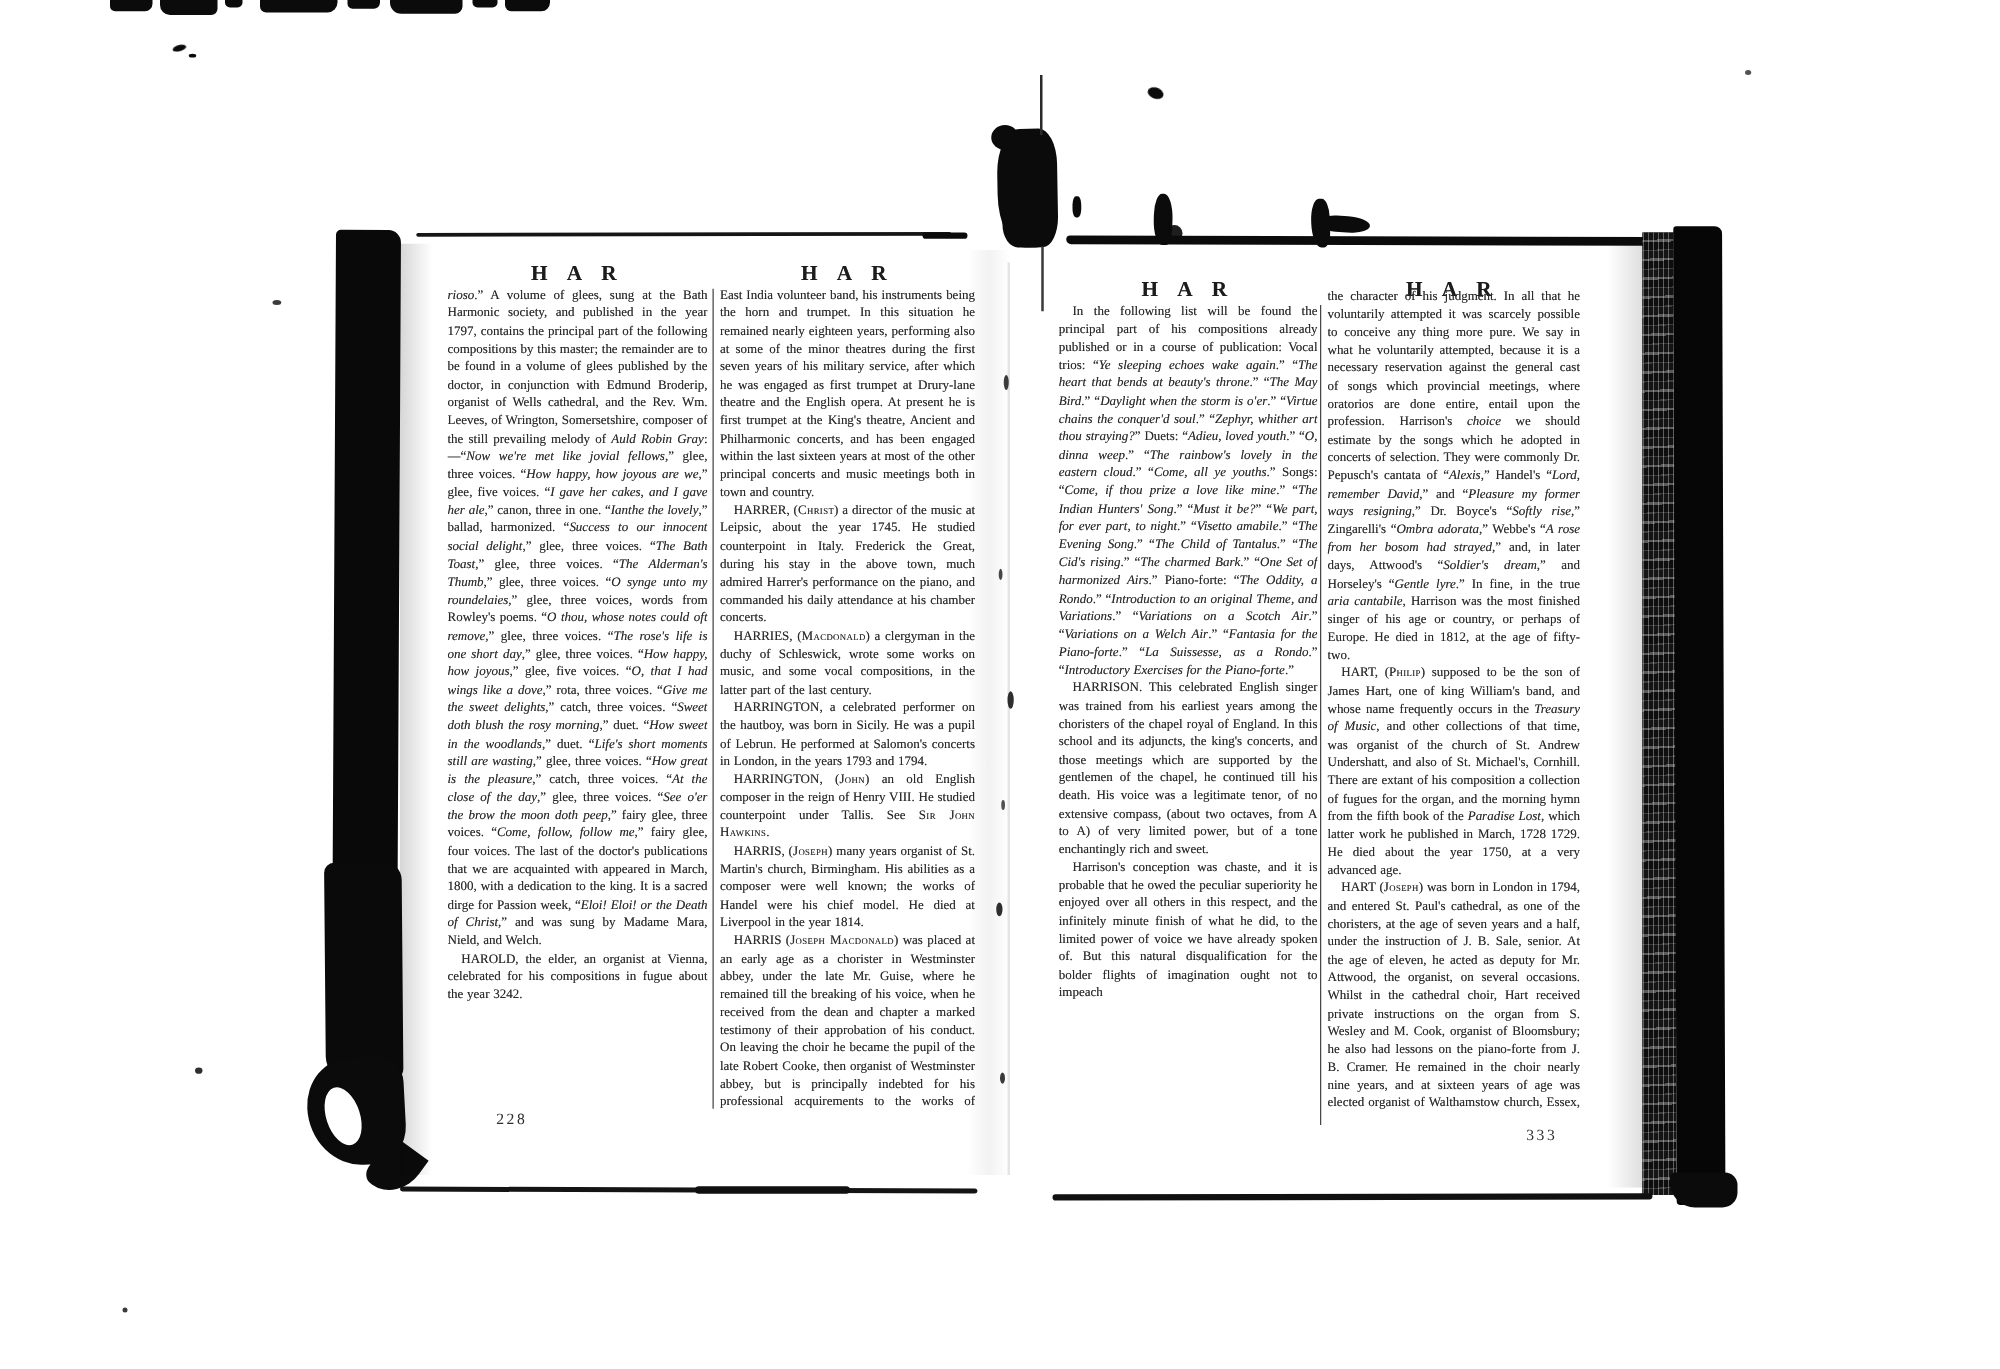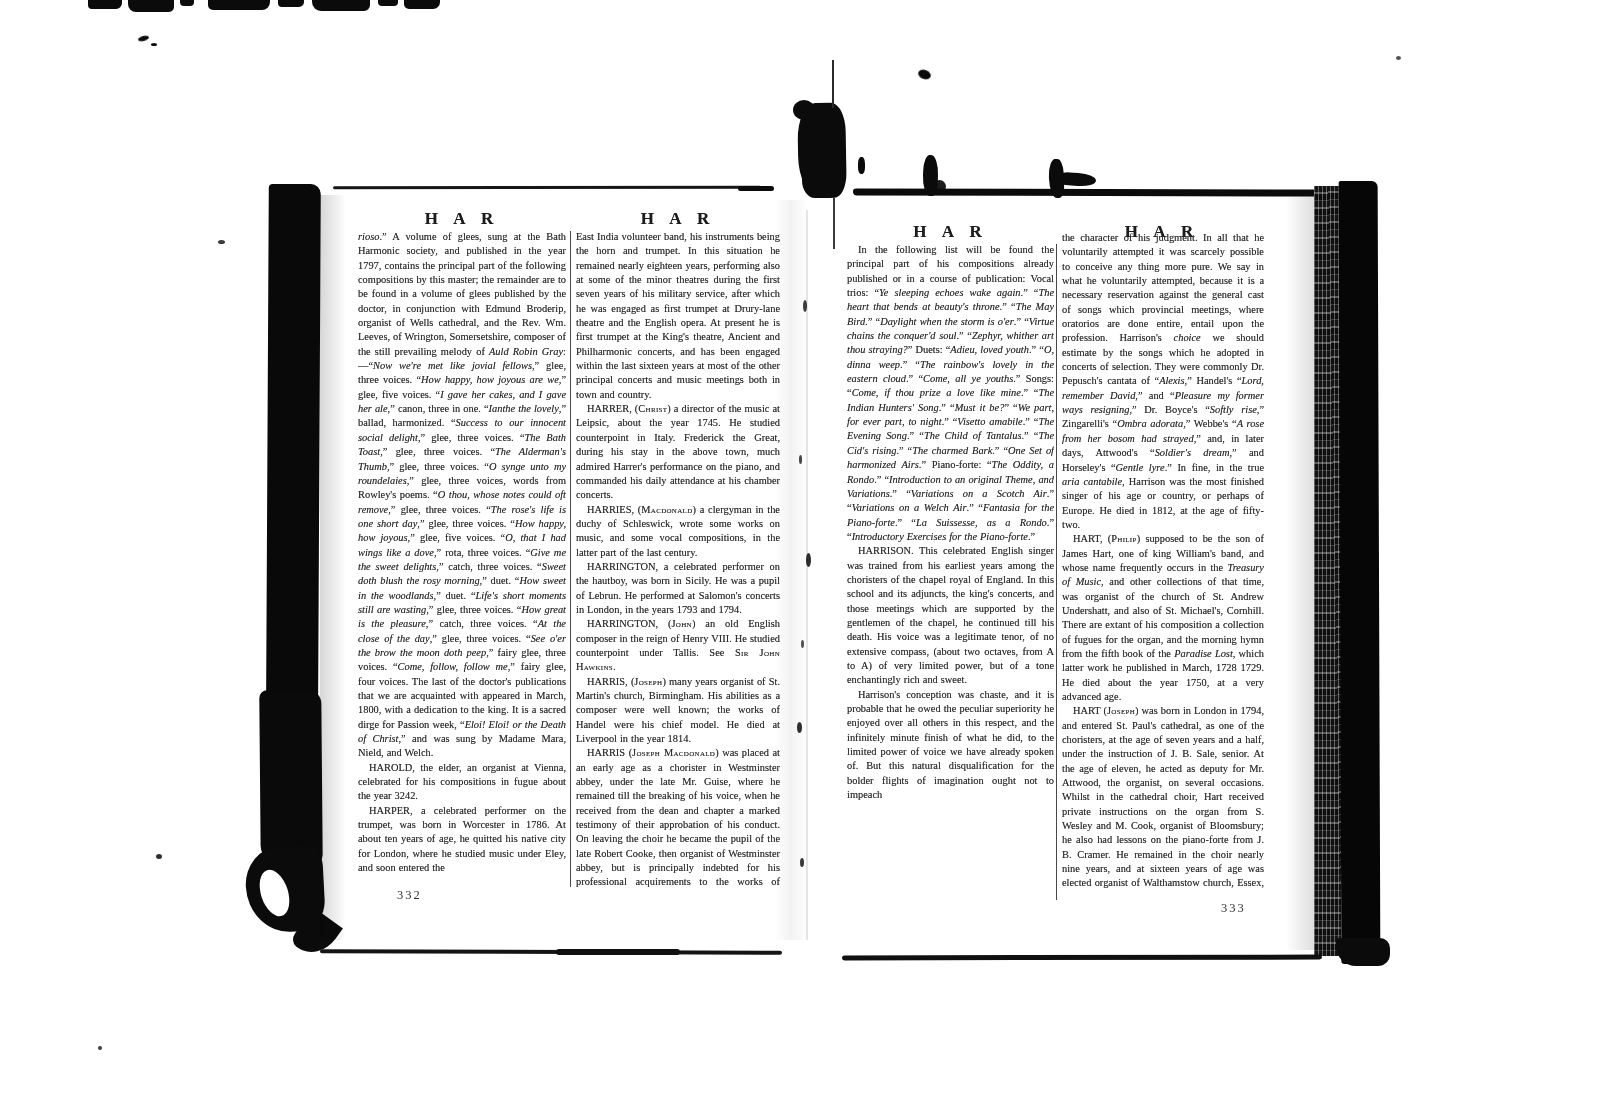--- a/index.html
+++ b/index.html
@@ -39,36 +39,35 @@
 
 <div class="abs" style="left:330px;top:185px;width:460px;height:765px;">
 </div>
 
 <div class="col-header" style="left:358px;top:209px;width:208px;">H A R</div>
 <div class="col-header" style="left:576px;top:209px;width:204px;">H A R</div>
 
 <div class="column" style="left:358px;top:230px;width:208px;height:660px;">
   <p class="para cont"><i>rioso</i>.” A volume of glees, sung at the Bath Harmonic society, and published in the year 1797, contains the principal part of the following compositions by this master; the remainder are to be found in a volume of glees published by the doctor, in conjunction with Edmund Broderip, organist of Wells cathedral, and the Rev. Wm. Leeves, of Wrington, Somersetshire, composer of the still prevailing melody of <i>Auld Robin Gray</i>:—“<i>Now we're met like jovial fellows</i>,” glee, three voices. “<i>How happy, how joyous are we</i>,” glee, five voices. “<i>I gave her cakes, and I gave her ale</i>,” canon, three in one. “<i>Ianthe the lovely</i>,” ballad, harmonized. “<i>Success to our innocent social delight</i>,” glee, three voices. “<i>The Bath Toast</i>,” glee, three voices. “<i>The Alderman's Thumb</i>,” glee, three voices. “<i>O synge unto my roundelaies</i>,” glee, three voices, words from Rowley's poems. “<i>O thou, whose notes could oft remove</i>,” glee, three voices. “<i>The rose's life is one short day</i>,” glee, three voices. “<i>How happy, how joyous</i>,” glee, five voices. “<i>O, that I had wings like a dove</i>,” rota, three voices. “<i>Give me the sweet delights</i>,” catch, three voices. “<i>Sweet doth blush the rosy morning</i>,” duet. “<i>How sweet in the woodlands</i>,” duet. “<i>Life's short moments still are wasting</i>,” glee, three voices. “<i>How great is the pleasure</i>,” catch, three voices. “<i>At the close of the day</i>,” glee, three voices. “<i>See o'er the brow the moon doth peep</i>,” fairy glee, three voices. “<i>Come, follow, follow me</i>,” fairy glee, four voices. The last of the doctor's publications that we are acquainted with appeared in March, 1800, with a dedication to the king. It is a sacred dirge for Passion week, “<i>Eloi! Eloi! or the Death of Christ</i>,” and was sung by Madame Mara, Nield, and Welch.</p>
   <p class="para">HAROLD, the elder, an organist at Vienna, celebrated for his compositions in fugue about the year 3242.</p>
-  <p class="para">HARPER, a celebrated performer on the trumpet, was born in Worcester in 1786. At about ten years of age, he quitted his native city for London, where he studied music under Eley, and soon entered the</p>
 </div>
 
 <div class="col-rule" style="left:570px;top:231px;height:656px;"></div>
 
 <div class="column" style="left:576px;top:230px;width:204px;height:660px;">
   <p class="para cont">East India volunteer band, his instruments being the horn and trumpet. In this situation he remained nearly eighteen years, performing also at some of the minor theatres during the first seven years of his military service, after which he was engaged as first trumpet at Drury-lane theatre and the English opera. At present he is first trumpet at the King's theatre, Ancient and Philharmonic concerts, and has been engaged within the last sixteen years at most of the other principal concerts and music meetings both in town and country.</p>
   <p class="para">HARRER, (<span class="sc">Christ</span>) a director of the music at Leipsic, about the year 1745. He studied counterpoint in Italy. Frederick the Great, during his stay in the above town, much admired Harrer's performance on the piano, and commanded his daily attendance at his chamber concerts.</p>
   <p class="para">HARRIES, (<span class="sc">Macdonald</span>) a clergyman in the duchy of Schleswick, wrote some works on music, and some vocal compositions, in the latter part of the last century.</p>
   <p class="para">HARRINGTON, a celebrated performer on the hautboy, was born in Sicily. He was a pupil of Lebrun. He performed at Salomon's concerts in London, in the years 1793 and 1794.</p>
   <p class="para">HARRINGTON, (<span class="sc">John</span>) an old English composer in the reign of Henry VIII. He studied counterpoint under Tallis. See <span class="sc">Sir John Hawkins</span>.</p>
   <p class="para">HARRIS, (<span class="sc">Joseph</span>) many years organist of St. Martin's church, Birmingham. His abilities as a composer were well known; the works of Handel were his chief model. He died at Liverpool in the year 1814.</p>
   <p class="para">HARRIS (<span class="sc">Joseph Macdonald</span>) was placed at an early age as a chorister in Westminster abbey, under the late Mr. Guise, where he remained till the breaking of his voice, when he received from the dean and chapter a marked testimony of their approbation of his conduct. On leaving the choir he became the pupil of the late Robert Cooke, then organist of Westminster abbey, but is principally indebted for his professional acquirements to the works of Purcell, Corelli, S. Bach, Handel, Haydn,</p>
 </div>
 
-<div class="page-number" style="left:397px;top:888px;">332</div>
+<div class="page-number" style="left:397px;top:888px;">228</div>
 
 <div class="col-header" style="left:847px;top:222px;width:207px;">H A R</div>
 <div class="col-header" style="left:1060px;top:222px;width:204px;">H A R</div>
 
 <div class="column" style="left:847px;top:243px;width:207px;height:660px;">
   <p class="para">In the following list will be found the principal part of his compositions already published or in a course of publication: Vocal trios: “<i>Ye sleeping echoes wake again</i>.” “<i>The heart that bends at beauty's throne</i>.” “<i>The May Bird</i>.” “<i>Daylight when the storm is o'er</i>.” “<i>Virtue chains the conquer'd soul</i>.” “<i>Zephyr, whither art thou straying?</i>” Duets: “<i>Adieu, loved youth</i>.” “<i>O, dinna weep</i>.” “<i>The rainbow's lovely in the eastern cloud</i>.” “<i>Come, all ye youths</i>.” Songs: “<i>Come, if thou prize a love like mine</i>.” “<i>The Indian Hunters' Song</i>.” “<i>Must it be?</i>” “<i>We part, for ever part, to night</i>.” “<i>Visetto amabile</i>.” “<i>The Evening Song</i>.” “<i>The Child of Tantalus</i>.” “<i>The Cid's rising</i>.” “<i>The charmed Bark</i>.” “<i>One Set of harmonized Airs</i>.” Piano-forte: “<i>The Oddity, a Rondo</i>.” “<i>Introduction to an original Theme, and Variations</i>.” “<i>Variations on a Scotch Air</i>.” “<i>Variations on a Welch Air</i>.” “<i>Fantasia for the Piano-forte</i>.” “<i>La Suissesse, as a Rondo</i>.” “<i>Introductory Exercises for the Piano-forte</i>.”</p>
   <p class="para">HARRISON. This celebrated English singer was trained from his earliest years among the choristers of the chapel royal of England. In this school and its adjuncts, the king's concerts, and those meetings which are supported by the gentlemen of the chapel, he continued till his death. His voice was a legitimate tenor, of no extensive compass, (about two octaves, from A to A) of very limited power, but of a tone enchantingly rich and sweet.</p>
   <p class="para">Harrison's conception was chaste, and it is probable that he owed the peculiar superiority he enjoyed over all others in this respect, and the infinitely minute finish of what he did, to the limited power of voice we have already spoken of. But this natural disqualification for the bolder flights of imagination ought not to impeach</p>
 </div>
 

